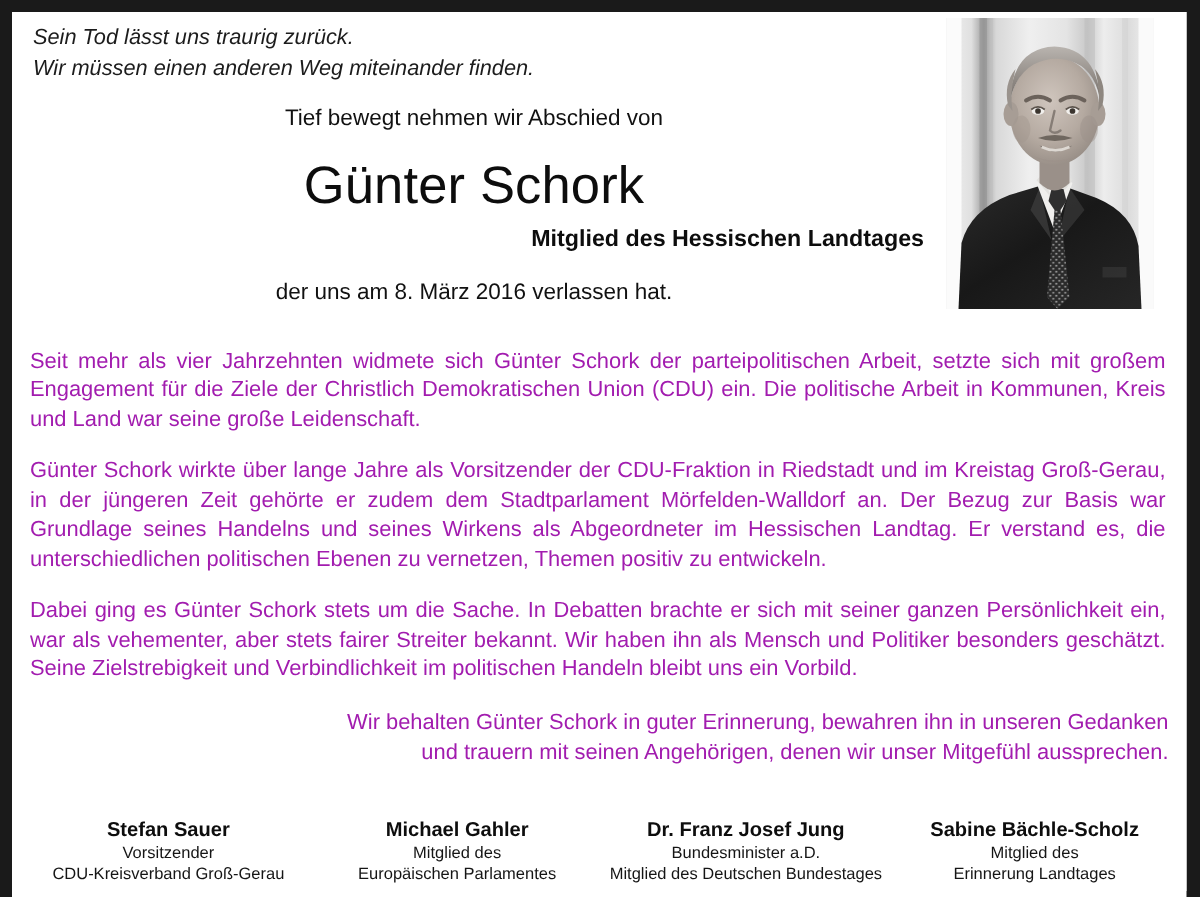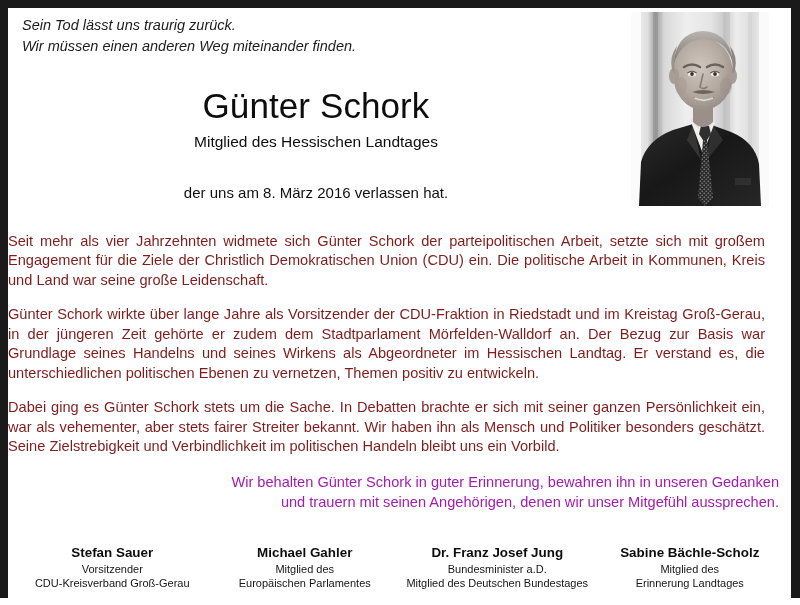--- a/index.html
+++ b/index.html
@@ -97,38 +97,39 @@
   .head-name {
     font-size: 35px;
     font-weight: 400;
     line-height: 1.12;
     letter-spacing: 0.1px;
     margin-top: 16px;
     color: #0d0d0d;
   }
   .head-role {
     font-size: 15.5px;
-    font-weight: normal;
+    font-weight: bold;
     line-height: 1.2;
     margin-top: 8px;
     color: #0d0d0d;
+    text-align: right;
   }
   .head-date {
     font-size: 15px;
     line-height: 1.2;
-    margin-top: 32px;
+    margin-top: 16px;
   }
 
   
   .body {
     position: absolute;
-    left: 0;
+    left: 12px;
     top: 224px;
     width: 757px;
-    color: #7f1d1d;
+    color: #a21caf;
   }
   .para {
     font-size: 14.6px;
     line-height: 1.335;
     text-align: justify;
     margin: 0 0 15px 0;
   }
   .para:last-child { margin-bottom: 0; }
 
   
@@ -279,20 +280,21 @@
 
         <path d="M 58 92 Q 72 100 87 92 Q 72 98 58 92 Z" fill="#9c928a" opacity="0.7"></path>
         <ellipse cx="50" cy="74" rx="6" ry="9" fill="#a1978f" opacity="0.45"></ellipse>
         <ellipse cx="95" cy="74" rx="6" ry="9" fill="#9b918a" opacity="0.45"></ellipse>
 
         <rect x="104" y="166" width="16" height="7" fill="#3a3a3a" opacity="0.6"></rect>
       </svg>
     </div>
 
     <div class="headblock">
+      <div class="head-intro">Tief bewegt nehmen wir Abschied von</div>
       <div class="head-name">Günter Schork</div>
       <div class="head-role">Mitglied des Hessischen Landtages</div>
       <div class="head-date">der uns am 8. März 2016 verlassen hat.</div>
     </div>
 
     <div class="body">
       <p class="para">Seit mehr als vier Jahrzehnten widmete sich Günter Schork der parteipolitischen Arbeit, setzte sich mit großem Engagement für die Ziele der Christlich Demokratischen Union (CDU) ein. Die politische Arbeit in Kommunen, Kreis und Land war seine große Leidenschaft.</p>
       <p class="para">Günter Schork wirkte über lange Jahre als Vorsitzender der CDU-Fraktion in Riedstadt und im Kreistag Groß-Gerau, in der jüngeren Zeit gehörte er zudem dem Stadtparlament Mörfelden-Walldorf an. Der Bezug zur Basis war Grundlage seines Handelns und seines Wirkens als Abgeordneter im Hessischen Landtag. Er verstand es, die unterschiedlichen politischen Ebenen zu vernetzen, Themen positiv zu entwickeln.</p>
       <p class="para">Dabei ging es Günter Schork stets um die Sache. In Debatten brachte er sich mit seiner ganzen Persönlichkeit ein, war als vehementer, aber stets fairer Streiter bekannt. Wir haben ihn als Mensch und Politiker besonders geschätzt. Seine Zielstrebigkeit und Verbindlichkeit im politischen Handeln bleibt uns ein Vorbild.</p>
     </div>

